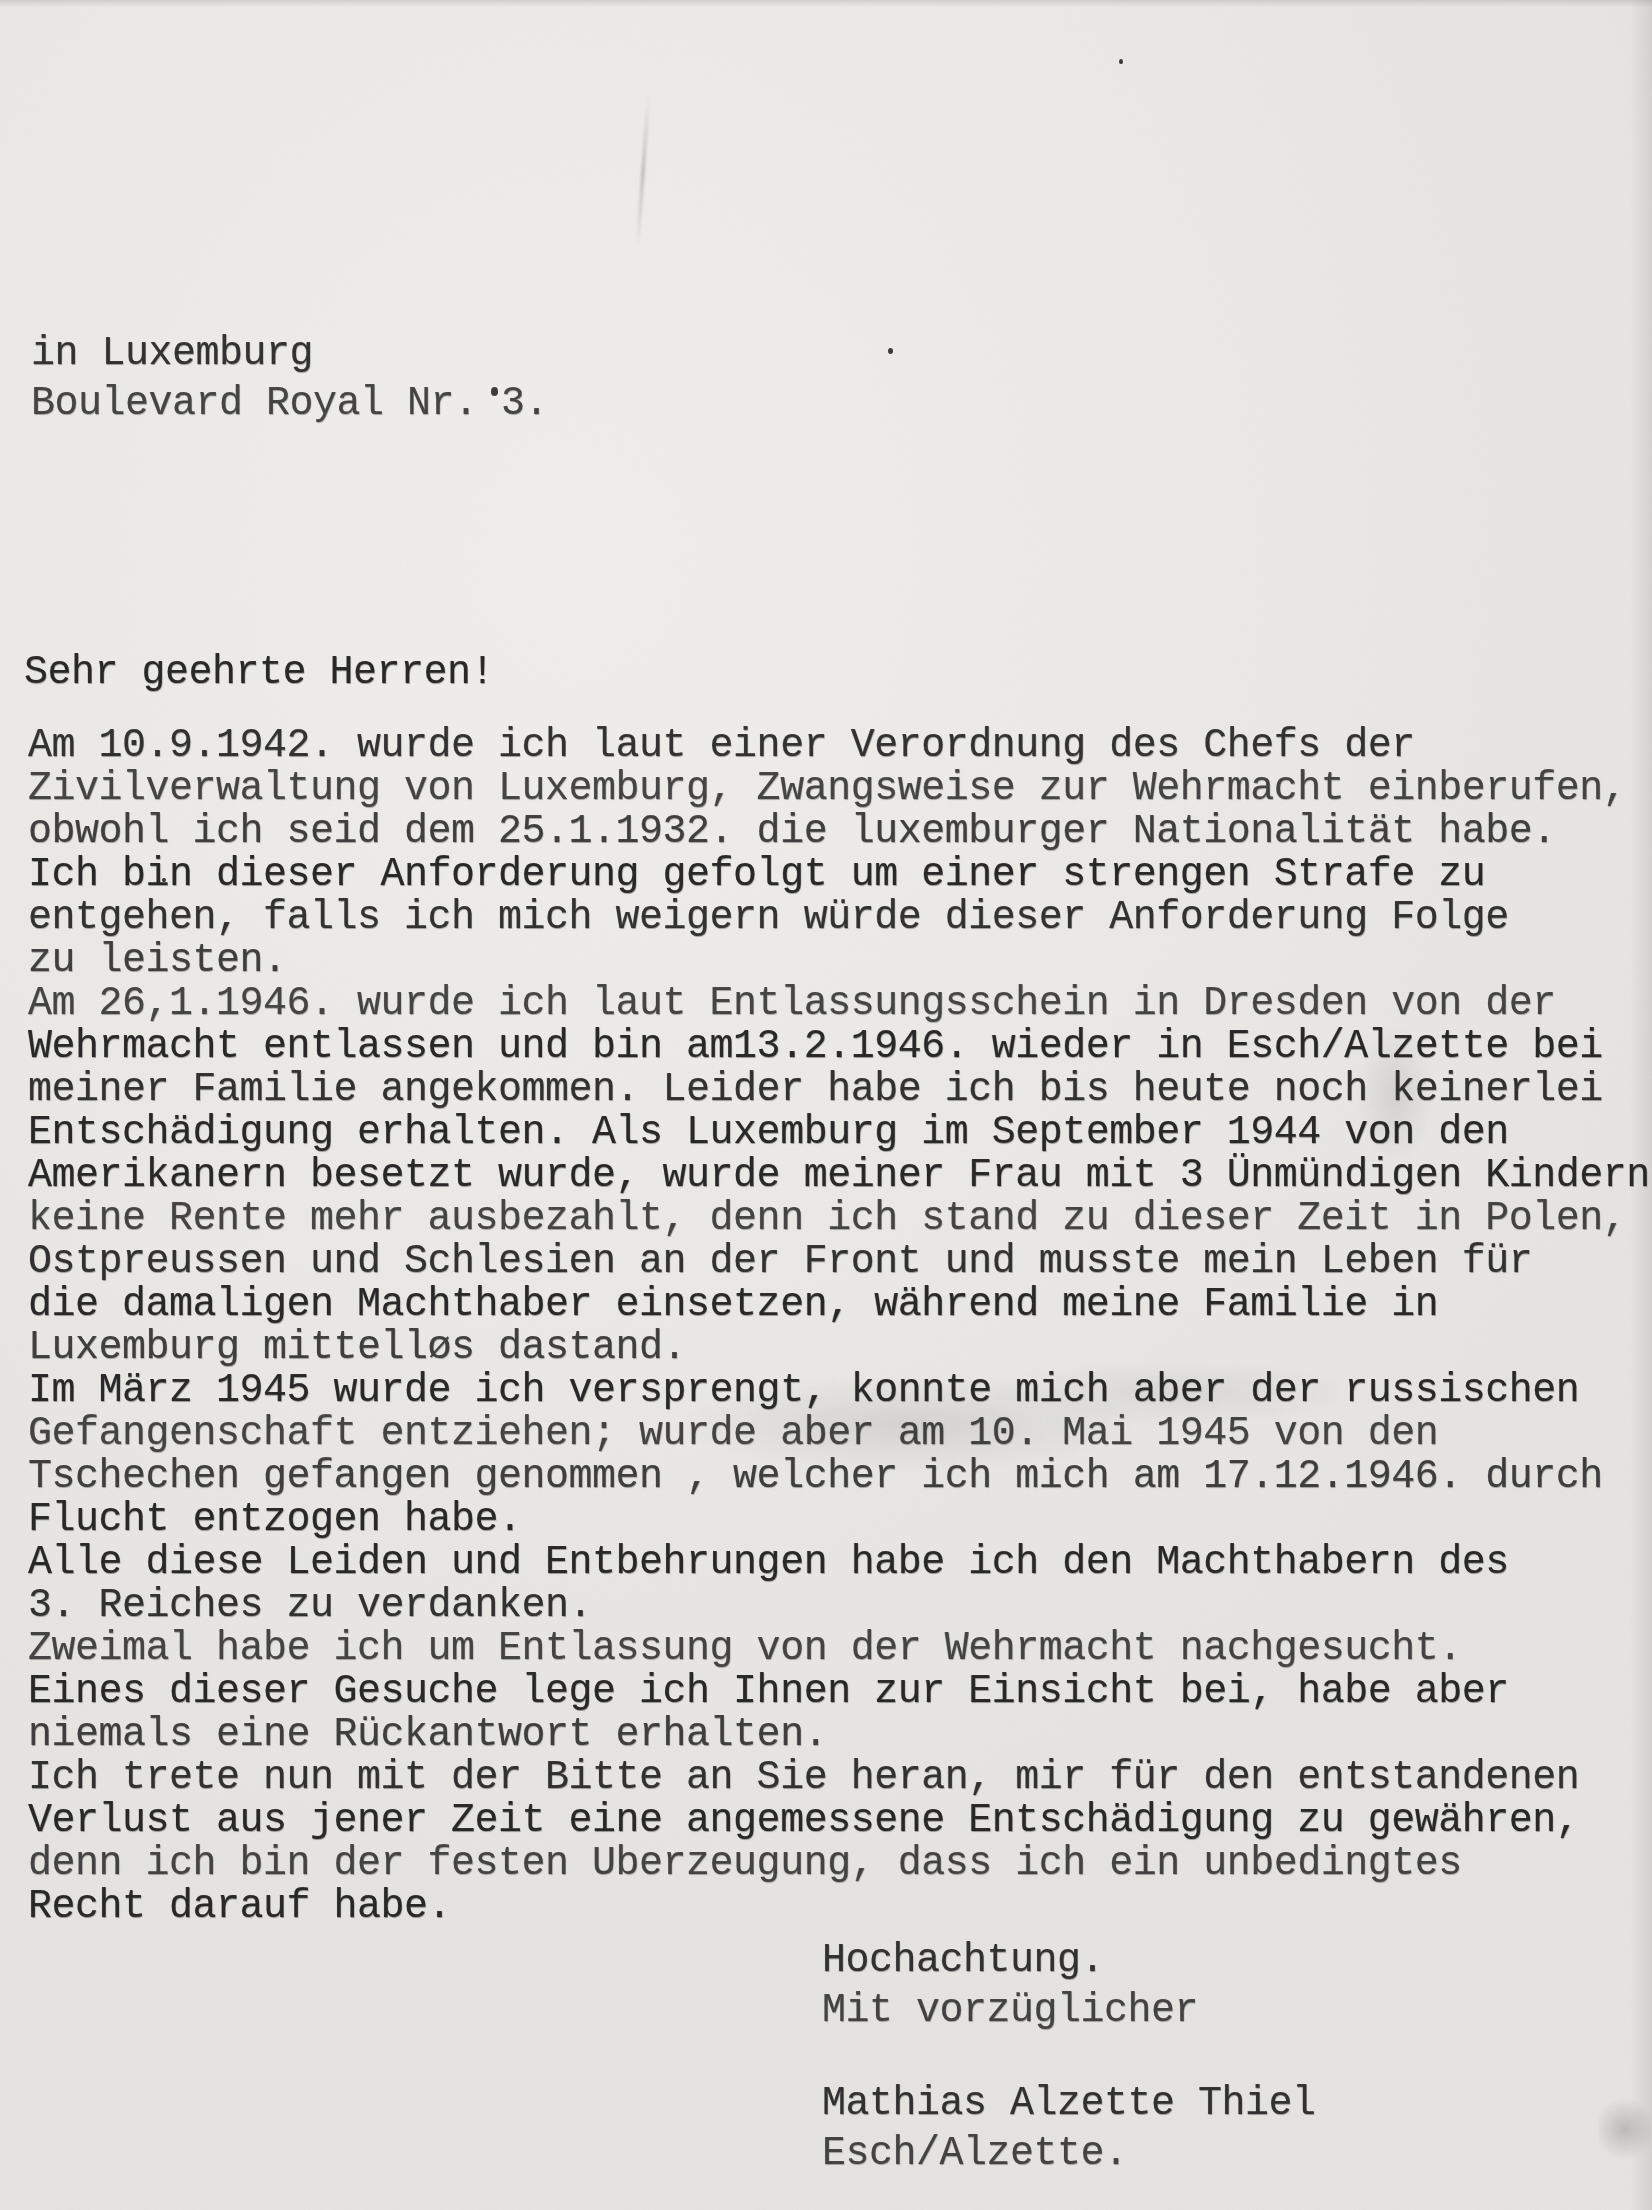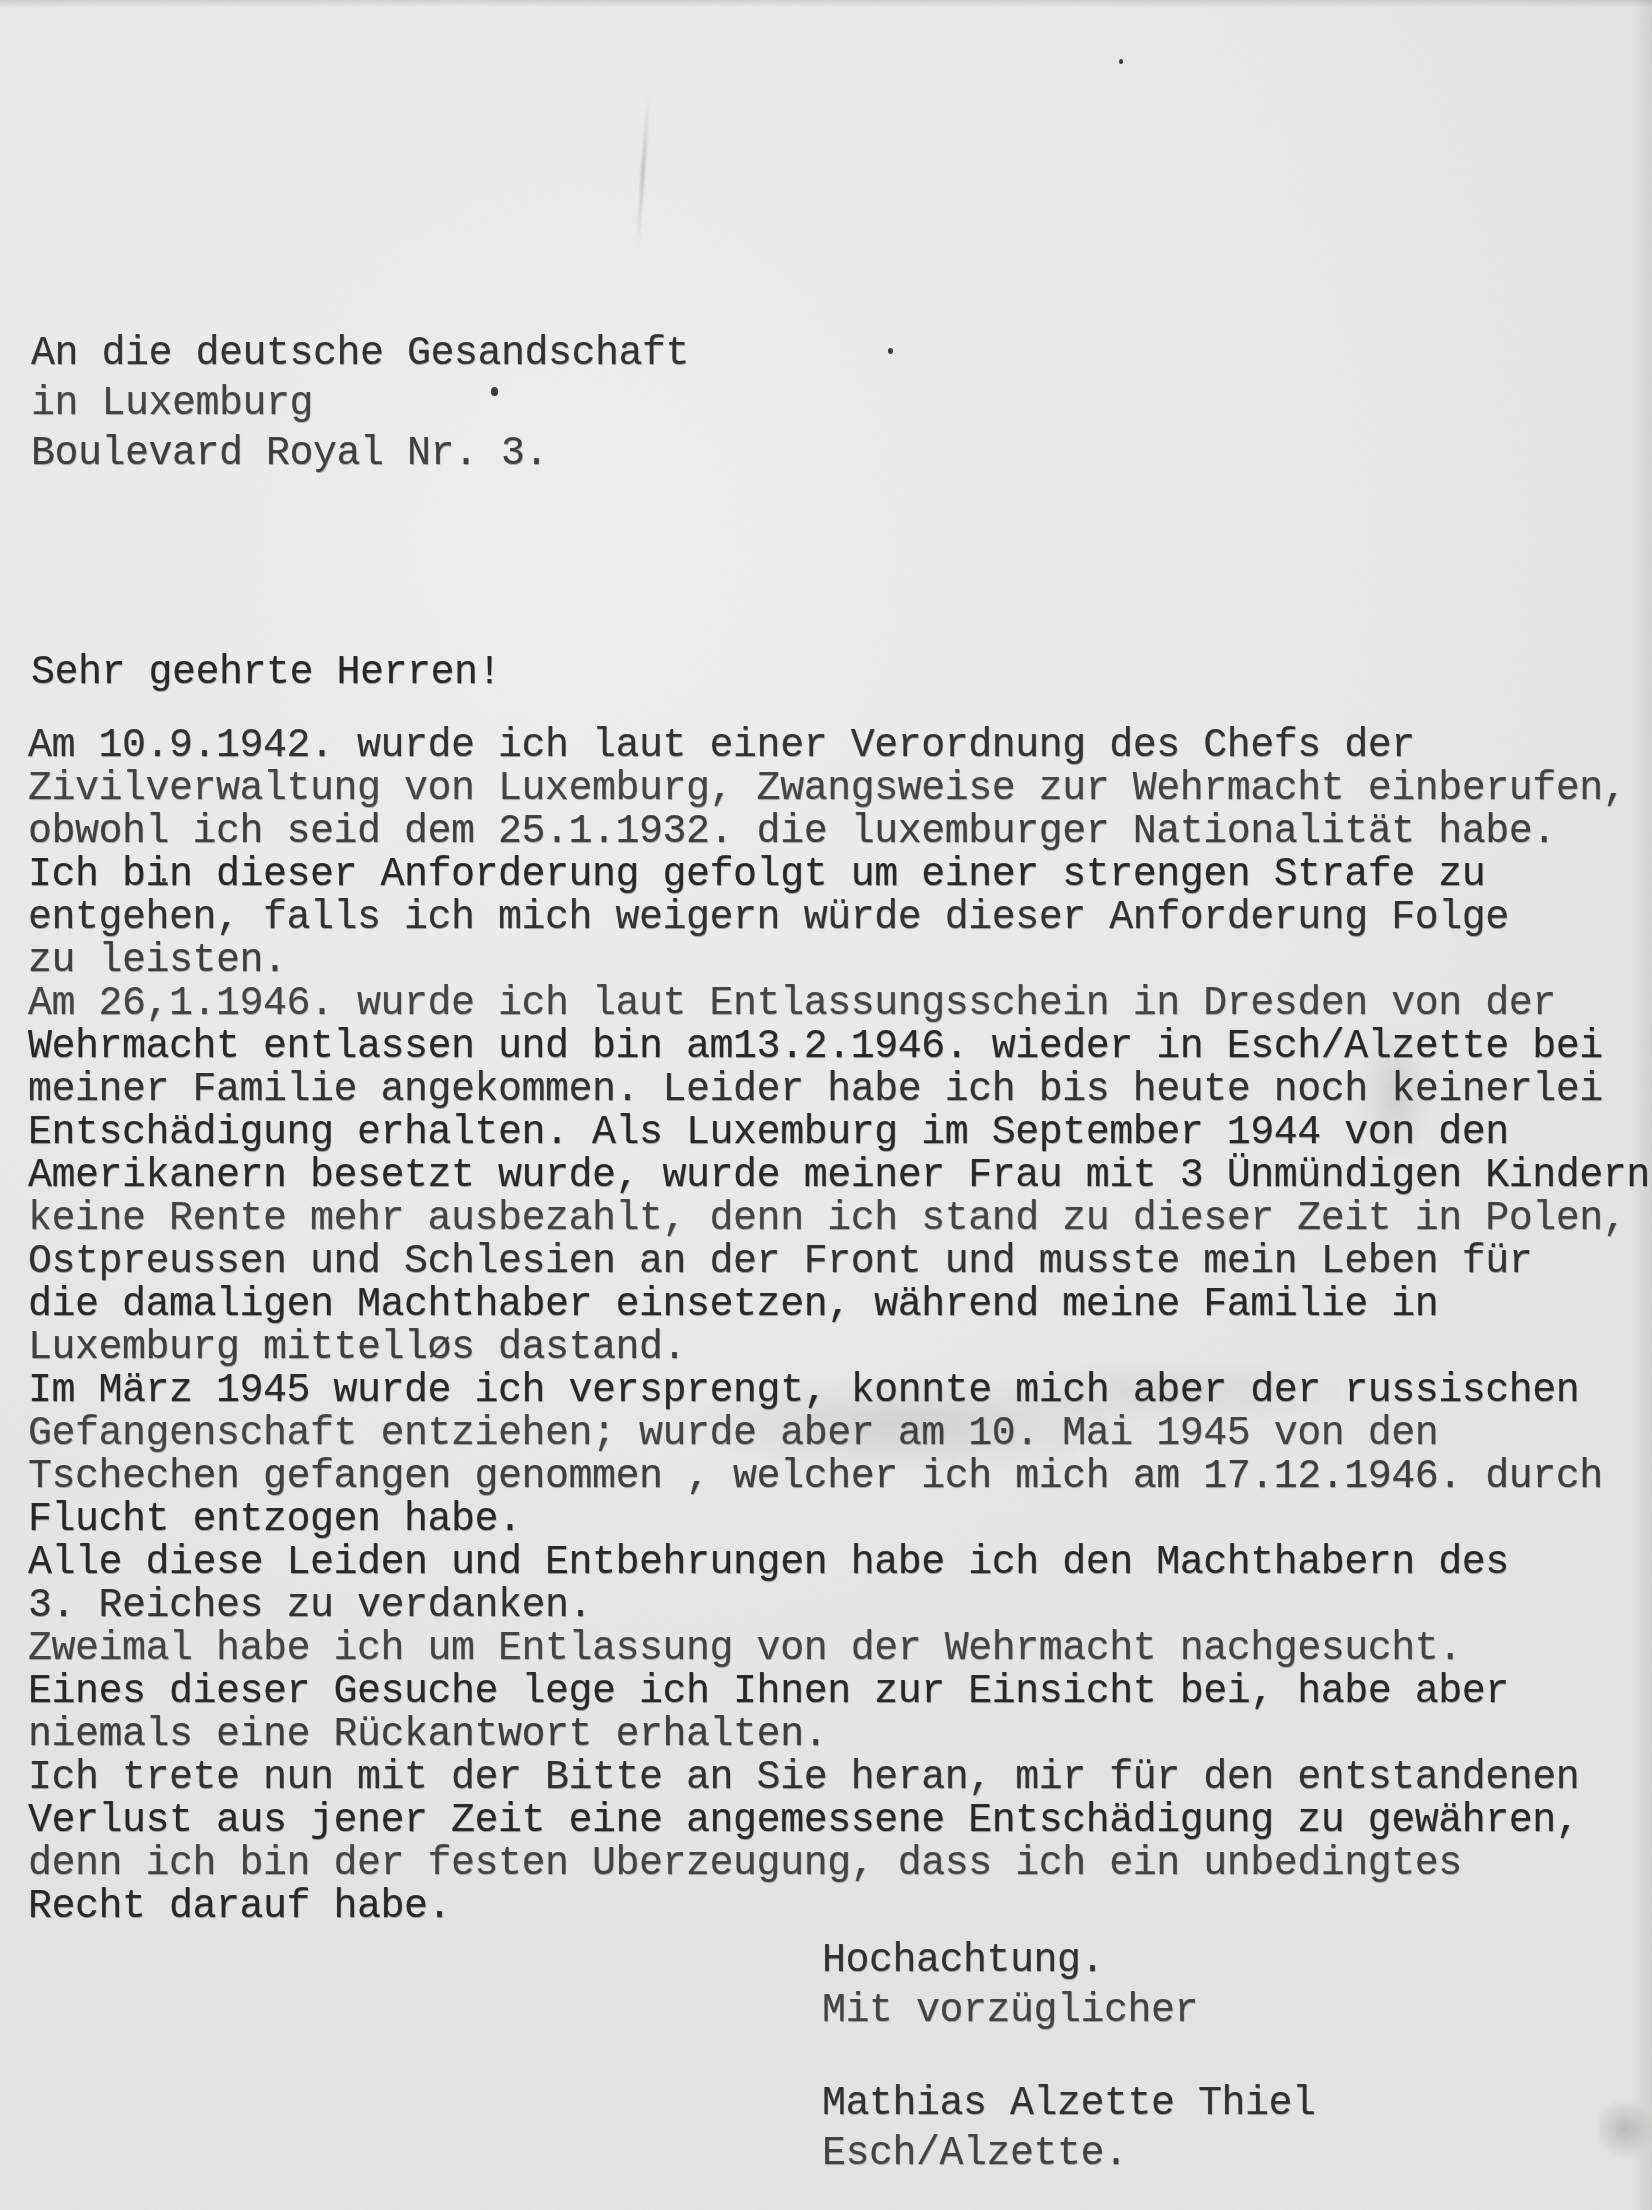--- a/index.html
+++ b/index.html
@@ -30,21 +30,21 @@
     filter: blur(0.3px);
   }
   .tw .line { height: 43px; line-height: 43px; }
   .tw .line:nth-child(3n)   { opacity: 0.88; }
   .tw .line:nth-child(4n+1) { opacity: 0.95; }
   .tw .line:nth-child(5n+2) { opacity: 0.85; }
 
   .dateline   { left: 674px; top: 21px; line-height: 45px; }
   .recipient  { left: 31px;  top: 329px; }
   .recipient .line { height: 50px; line-height: 50px; }
-  .salutation { left: 31px;  top: 650px; line-height: 45px; }
+  .salutation { left: 24px;  top: 650px; line-height: 45px; }
   .body-block { left: 28px;  top: 724px; }
   .closing    { left: 822px; top: 1936px; }
   .closing .line   { height: 50px; line-height: 50px; }
   .signature  { left: 822px; top: 2079px; }
   .signature .line { height: 50px; line-height: 50px; }
 
   
   .artifact { position: absolute; pointer-events: none; }
   .edge-right {
     right: 0; top: 0; width: 22.6px; height: 100%;
@@ -93,21 +93,21 @@
   <div class="artifact crease-top-center"></div>
   <div class="artifact wrinkle-mid"></div>
   <div class="artifact smudge-mid-right"></div>
   <div class="artifact smudge-right-low"></div>
   <div class="artifact speck speck-1"></div>
   <div class="artifact speck speck-2"></div>
   <div class="artifact speck speck-3"></div>
   <div class="artifact speck speck-4"></div>
 
 
-  <div class="tw recipient"><div class="line">An die deutsche Gesandschaft</div><div class="line">in Luxemburg</div><div class="line">Boulevard Royal Nr. 3.</div></div>
+  <div class="tw recipient"><div class="line">in Luxemburg</div><div class="line">Boulevard Royal Nr. 3.</div></div>
 
   <div class="tw salutation">Sehr geehrte Herren!</div>
 
   <div class="tw body-block"><div class="line">Am 10.9.1942. wurde ich laut einer Verordnung des Chefs der</div><div class="line">Zivilverwaltung von Luxemburg, Zwangsweise zur Wehrmacht einberufen,</div><div class="line">obwohl ich seid dem 25.1.1932. die luxemburger Nationalität habe.</div><div class="line">Ich bin dieser Anforderung gefolgt um einer strengen Strafe zu</div><div class="line">entgehen, falls ich mich weigern würde dieser Anforderung Folge</div><div class="line">zu leisten.</div><div class="line">Am 26,1.1946. wurde ich laut Entlassungsschein in Dresden von der</div><div class="line">Wehrmacht entlassen und bin am13.2.1946. wieder in Esch/Alzette bei</div><div class="line">meiner Familie angekommen. Leider habe ich bis heute noch keinerlei</div><div class="line">Entschädigung erhalten. Als Luxemburg im September 1944 von den</div><div class="line">Amerikanern besetzt wurde, wurde meiner Frau mit 3 Ünmündigen Kindern</div><div class="line">keine Rente mehr ausbezahlt, denn ich stand zu dieser Zeit in Polen,</div><div class="line">Ostpreussen und Schlesien an der Front und musste mein Leben für</div><div class="line">die damaligen Machthaber einsetzen, während meine Familie in</div><div class="line">Luxemburg mittelløs dastand.</div><div class="line">Im März 1945 wurde ich versprengt, konnte mich aber der russischen</div><div class="line">Gefangenschaft entziehen; wurde aber am 10. Mai 1945 von den</div><div class="line">Tschechen gefangen genommen , welcher ich mich am 17.12.1946. durch</div><div class="line">Flucht entzogen habe.</div><div class="line">Alle diese Leiden und Entbehrungen habe ich den Machthabern des</div><div class="line">3. Reiches zu verdanken.</div><div class="line">Zweimal habe ich um Entlassung von der Wehrmacht nachgesucht.</div><div class="line">Eines dieser Gesuche lege ich Ihnen zur Einsicht bei, habe aber</div><div class="line">niemals eine Rückantwort erhalten.</div><div class="line">Ich trete nun mit der Bitte an Sie heran, mir für den entstandenen</div><div class="line">Verlust aus jener Zeit eine angemessene Entschädigung zu gewähren,</div><div class="line">denn ich bin der festen Uberzeugung, dass ich ein unbedingtes</div><div class="line">Recht darauf habe.</div></div>
 
   <div class="tw closing"><div class="line">Hochachtung.</div><div class="line">Mit vorzüglicher</div></div>
 
   <div class="tw signature"><div class="line">Mathias Alzette Thiel</div><div class="line">Esch/Alzette.</div></div>
 
   <svg class="grain" xmlns="http://www.w3.org/2000/svg" viewBox="0 0 1902 2544" width="1653" height="2211">

